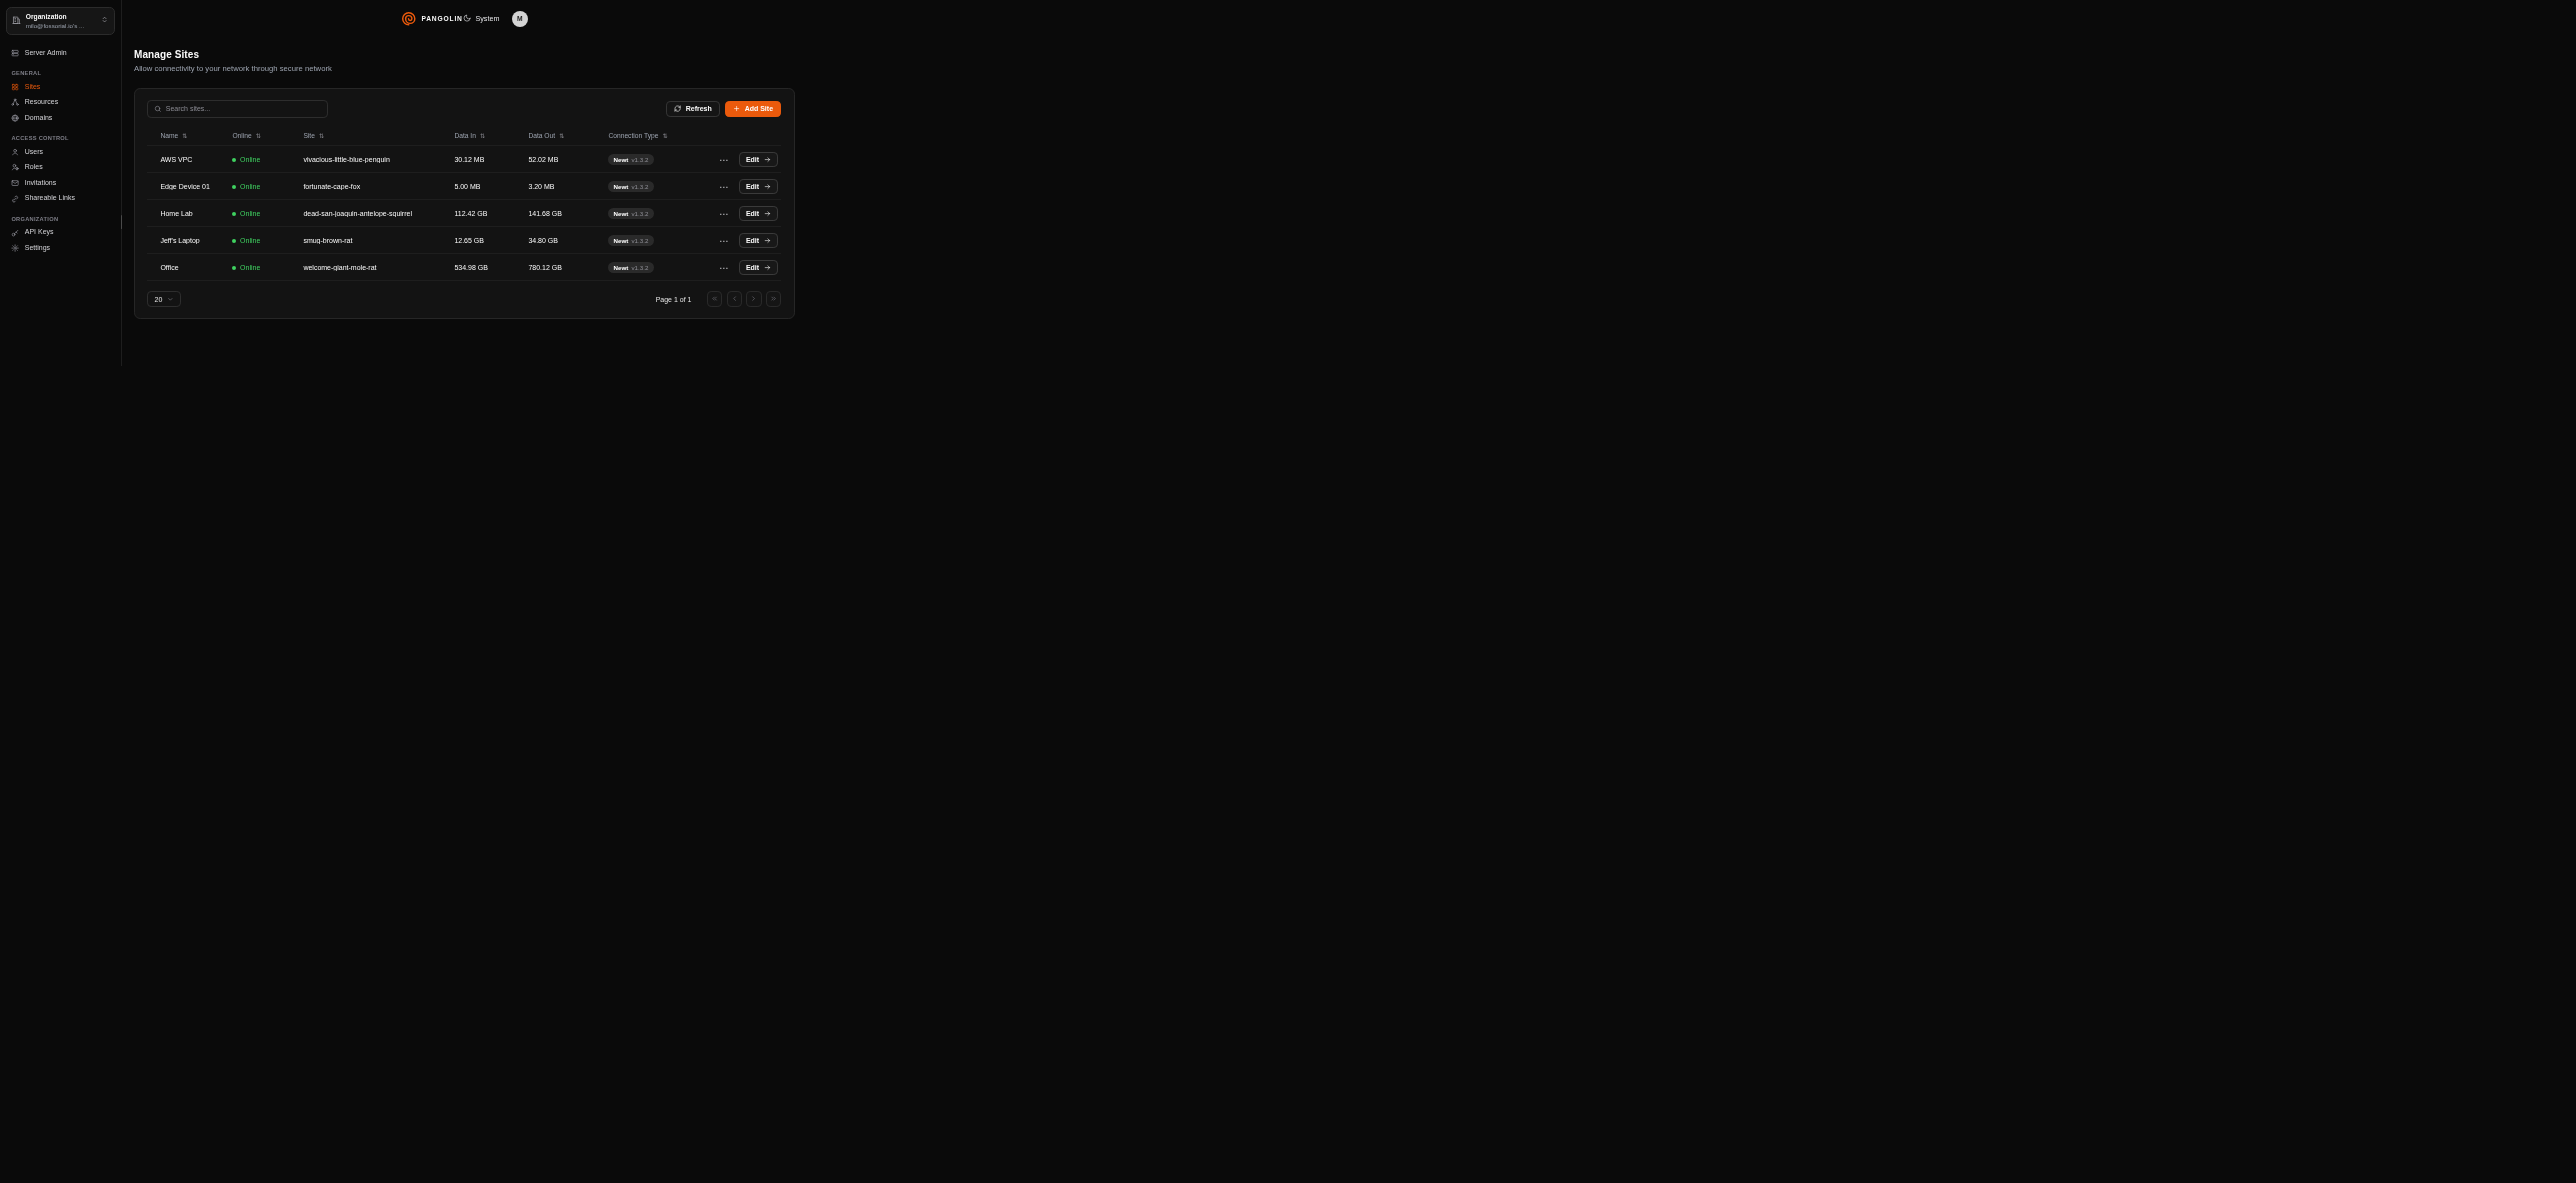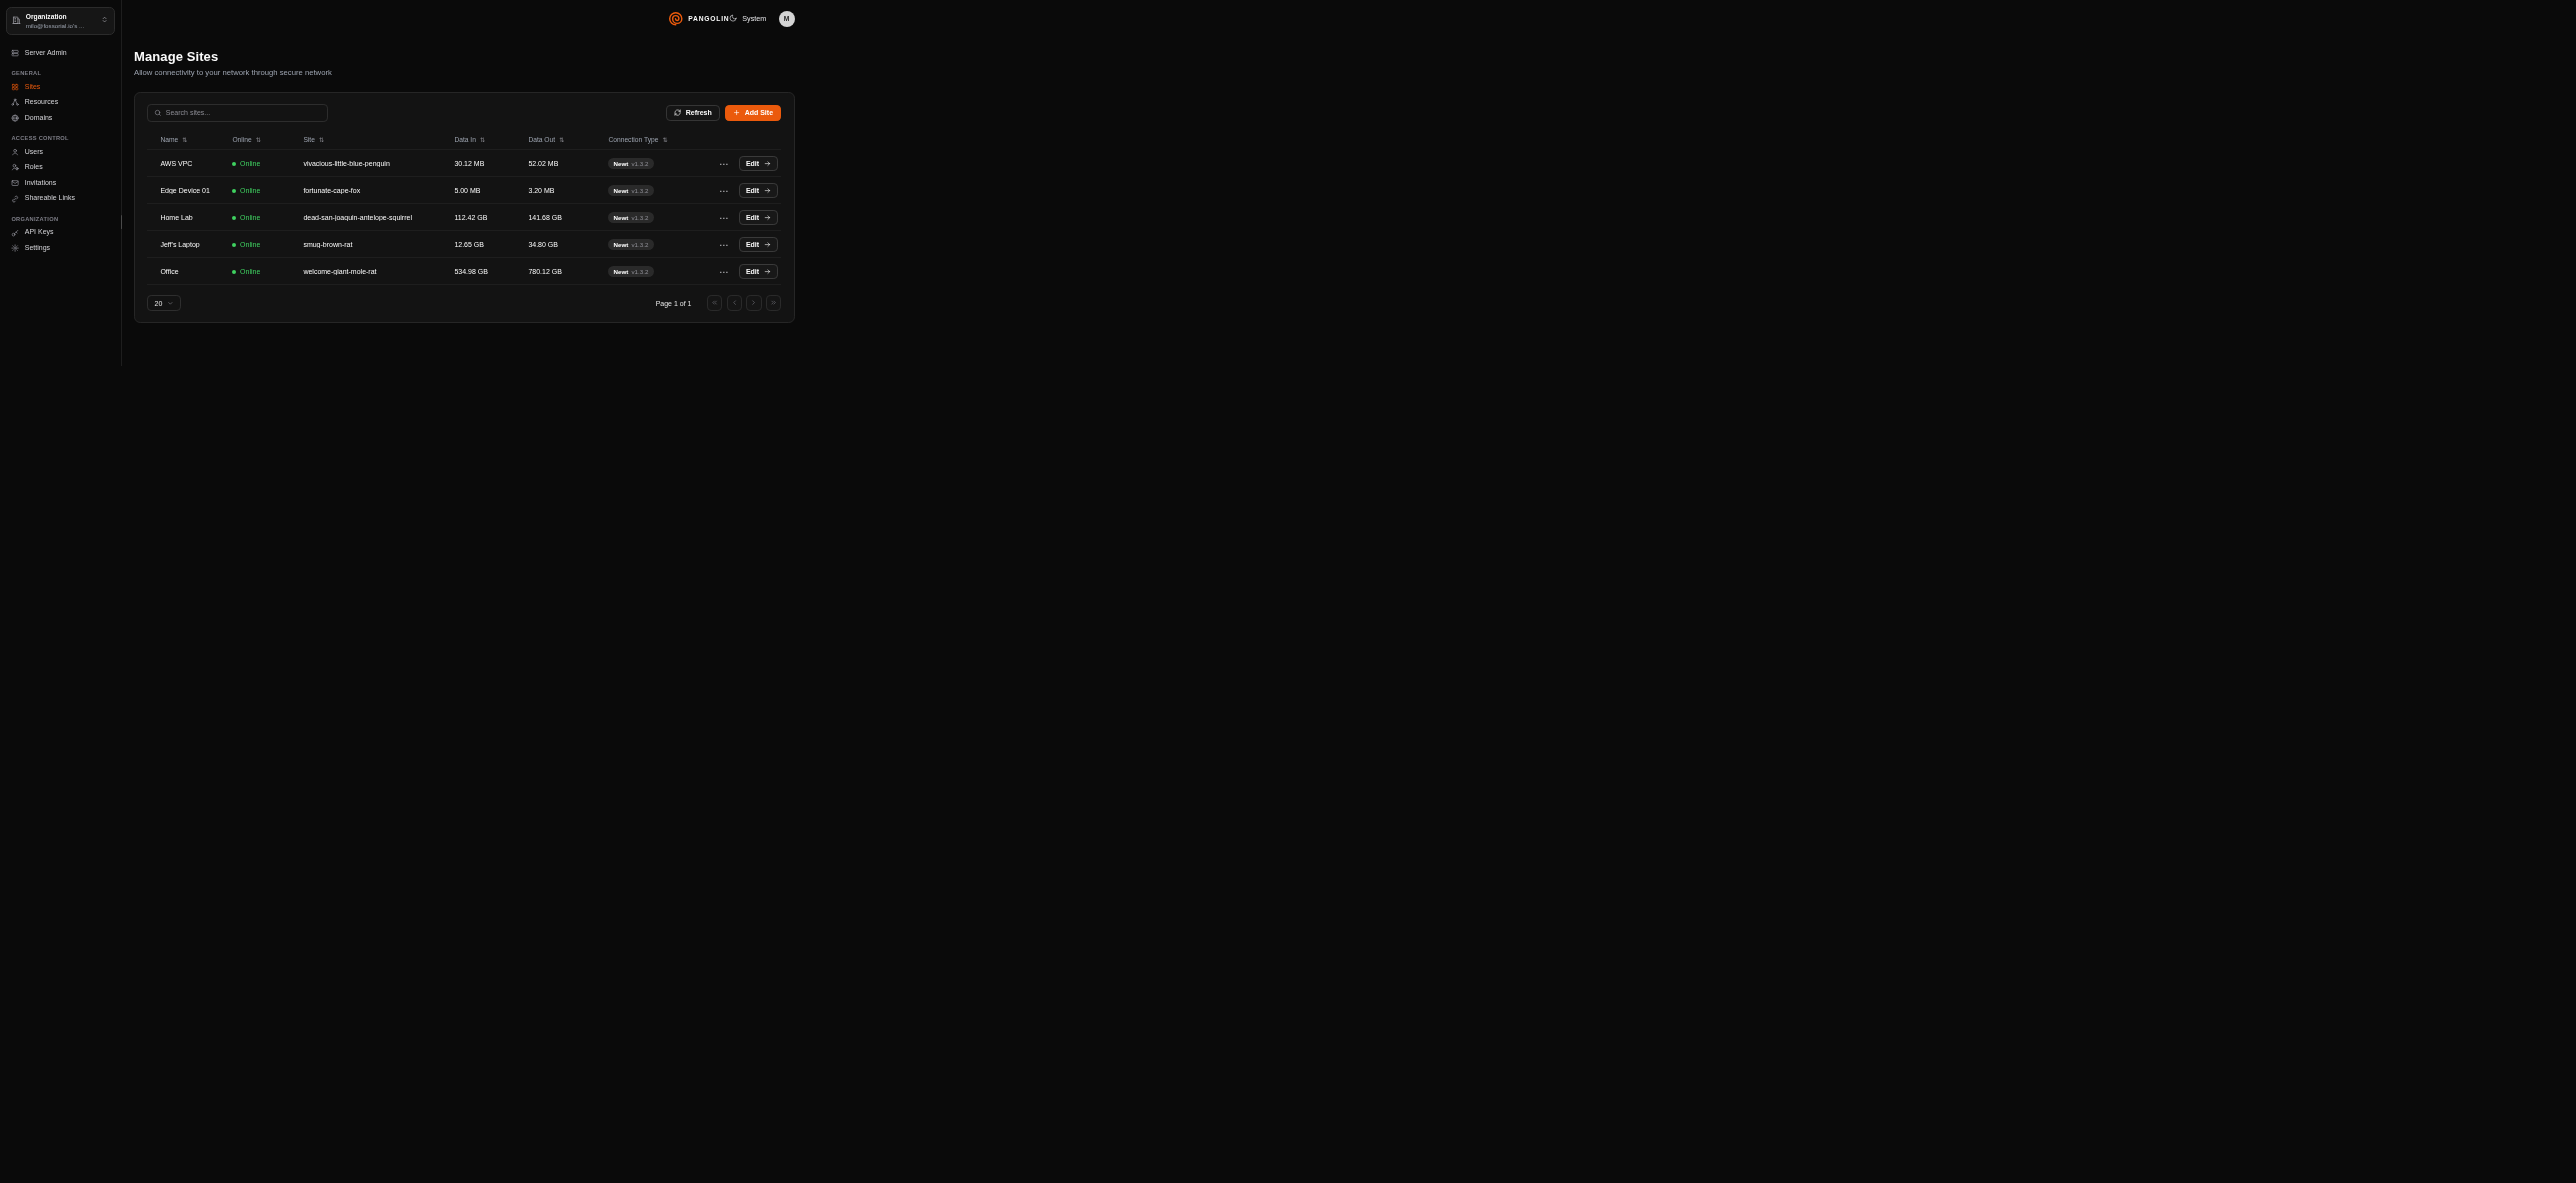--- a/index.html
+++ b/index.html
@@ -26,31 +26,31 @@
   .nav{margin-top:10.3px}
   .nav-item{display:flex;align-items:center;gap:5.2px;padding:3.6px 5.2px;border-radius:4.1px;font-size:7px;color:#d4d4d8;cursor:pointer;line-height:1.2}
   .nav-item svg{width:8.2px;height:8.2px;color:#a1a1aa;flex-shrink:0}
   .nav-item.active{color:var(--accent)}
   .nav-item.active svg{color:var(--accent)}
   .nav-section{font-size:5.7px;font-weight:700;color:#7e7e87;letter-spacing:.05em;margin:9.3px 5.2px 3.1px;}
   .sidebar-thumb{position:absolute;right:-1px;top:215px;width:1.5px;height:14.4px;border-radius:1.5px;background:#4a4a4a;cursor:row-resize}
 
   
   .main{flex:1;display:flex;flex-direction:column;padding:0 13.4px 0 12px;min-width:0}
-  .topbar{height:37px;display:flex;align-items:center;justify-content:flex-end}
+  .topbar{height:37px;display:flex;align-items:center;justify-content:center}
   .brand{display:flex;align-items:center;gap:5.2px;cursor:pointer}
   .brand-logo{color:var(--accent);display:flex}
   .brand-name{font-size:6.7px;font-weight:800;letter-spacing:0.8px}
   .top-right{display:flex;align-items:center;gap:12.4px}
   .theme-toggle{display:flex;align-items:center;gap:4.6px;font-size:7.2px;color:#e4e4e7;cursor:pointer;background:none;border:none;font-family:inherit}
   .theme-toggle svg{color:#e4e4e7}
   .avatar{width:16px;height:16px;border-radius:50%;background:#d4d4d4;color:#1f1f1f;display:flex;align-items:center;justify-content:center;font-size:6.7px;font-weight:600;cursor:pointer;border:none;font-family:inherit}
 
   .page-head{margin-top:12.4px}
-  .page-title{font-size:13px;font-weight:700;letter-spacing:0.1px}
+  .page-title{font-size:10px;font-weight:700;letter-spacing:0.1px}
   .page-subtitle{margin-top:4.1px;font-size:7.7px;color:var(--muted)}
 
   
   .card{margin-top:14.4px;background:var(--card);border:0.5px solid var(--border);border-radius:6.2px;padding:11.3px 12.4px 10.3px}
   .card-toolbar{display:flex;align-items:center;justify-content:space-between}
   .search-box{display:flex;align-items:center;gap:4px;width:181px;height:17.5px;border:0.5px solid #2d2d2d;border-radius:4.1px;padding:0 5.7px;background:var(--card)}
   .search-box svg{color:#8b8b93;flex-shrink:0}
   .search-box input{flex:1;background:transparent;border:none;outline:none;color:#e5e5e5;font-size:7px;font-family:inherit;min-width:0}
   .search-box input::placeholder{color:#8b8b93}
   .toolbar-buttons{display:flex;gap:5.2px}

